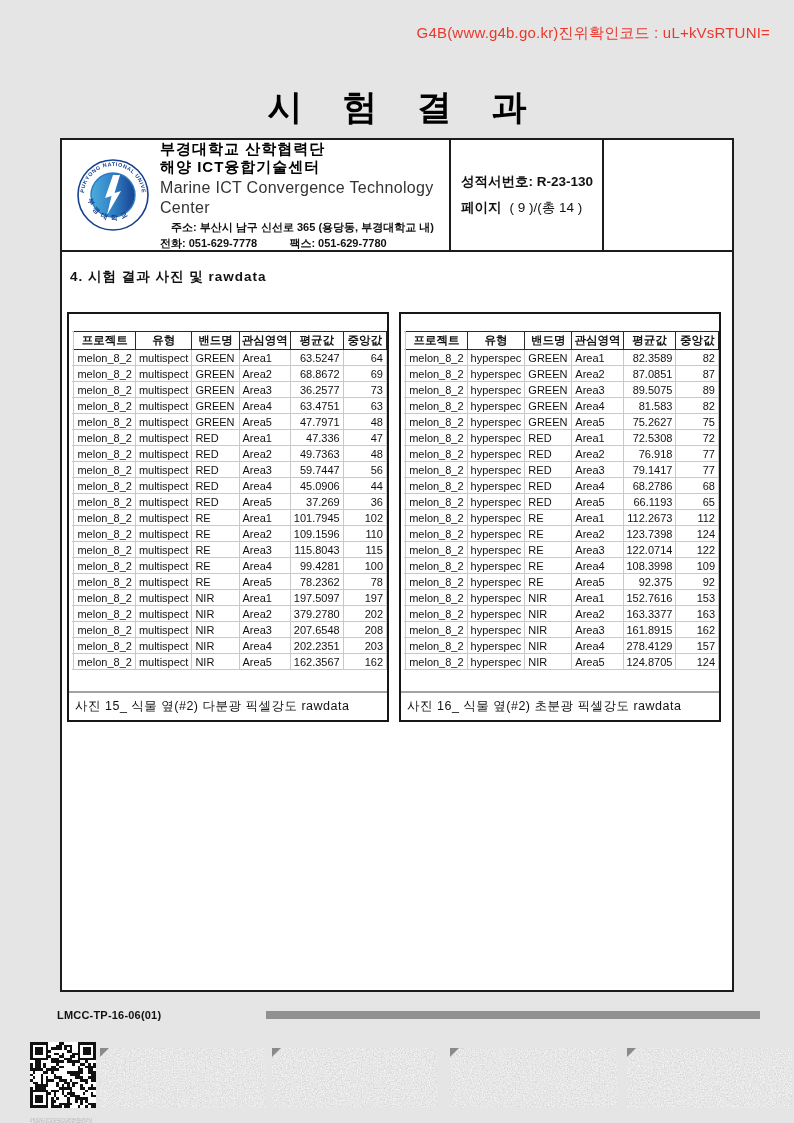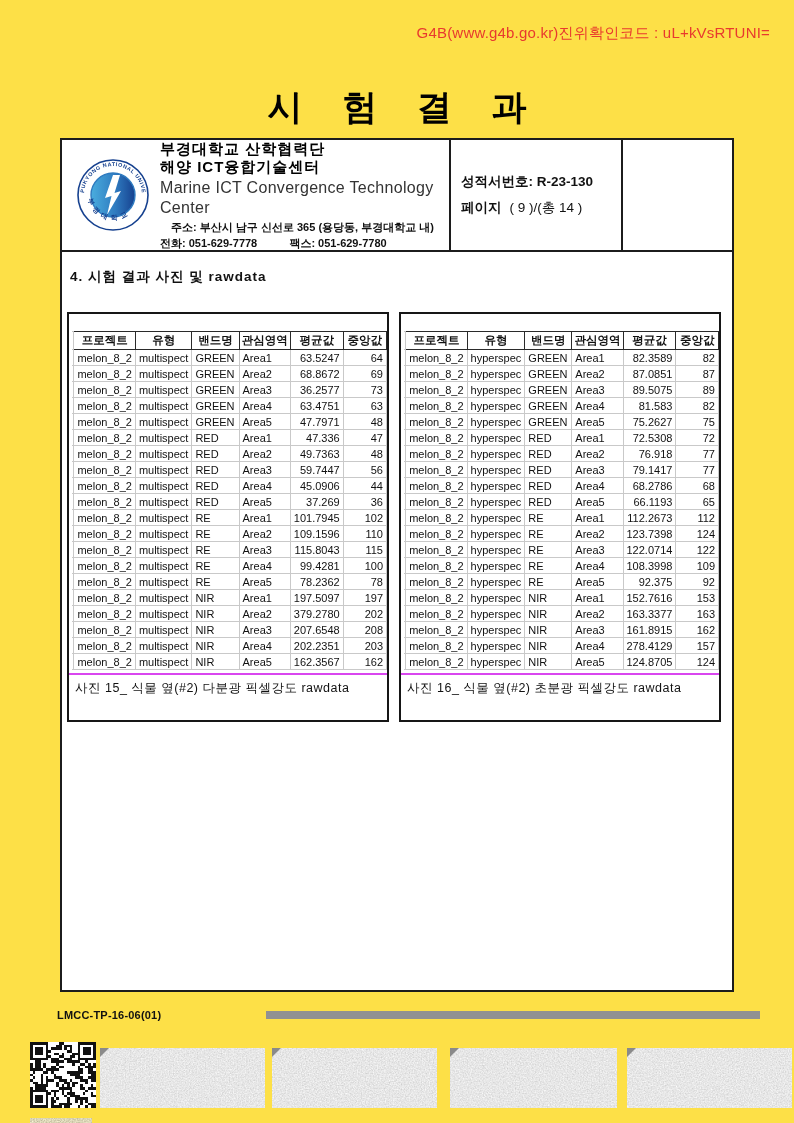--- a/index.html
+++ b/index.html
@@ -1,37 +1,37 @@
 <!DOCTYPE html>
 <html><head>
 <meta charset="utf-8">
 <style>
   html,body{margin:0;padding:0;background:#ffffff;}
-  .page{position:relative;width:794px;height:1123px;background:#fde047;overflow:hidden;
+  .page{position:relative;width:794px;height:1123px;background:#e5e5e5;overflow:hidden;
         font-family:"Liberation Sans",sans-serif;color:#111;}
 
   
   .auth-code{position:absolute;top:24px;right:24px;font-size:15px;color:#e8392e;
              letter-spacing:0.2px;white-space:nowrap;}
 
   
   .doc-title{position:absolute;top:84px;left:0;width:100%;text-align:center;
              font-size:35px;font-weight:800;letter-spacing:15px;color:#000;margin:0;}
   .doc-title span{margin-right:-15px;}
 
   
   .outer-box{position:absolute;left:60px;top:138px;width:674px;height:854px;
              border:2px solid #1c1c1c;background:#fff;box-sizing:border-box;}
 
   
   .org-header{position:absolute;left:0;top:0;width:100%;height:112px;
               border-bottom:2px solid #1c1c1c;box-sizing:border-box;display:flex;}
   .org-cell-left{width:387px;box-sizing:border-box;display:flex;align-items:center;
                  padding:6px 4px 6px 14px;}
-  .org-cell-mid{width:172px;box-sizing:border-box;border-left:2px solid #1c1c1c;
+  .org-cell-mid{width:153px;box-sizing:border-box;border-left:2px solid #1c1c1c;
                 display:flex;flex-direction:column;justify-content:center;padding-left:10px;}
   .org-cell-right{flex:1;border-left:2px solid #1c1c1c;}
   .logo-wrap{width:74px;height:74px;flex:0 0 74px;}
   .org-text{margin-left:10px;line-height:1.25;}
   .org-line1,.org-line2{font-size:15px;font-weight:bold;color:#000;letter-spacing:1px;}
   .org-en{font-size:16px;color:#333;margin-top:1px;letter-spacing:0.3px;}
   .org-addr{font-size:11px;font-weight:bold;margin-top:3px;text-align:center;}
   .org-phone{font-size:11px;font-weight:bold;margin-top:2px;}
   .org-phone .gap{display:inline-block;width:26px;}
   .report-line{font-size:13.5px;font-weight:bold;white-space:nowrap;}
@@ -49,22 +49,22 @@
   .table-box.right{left:337px;}
   .excel-area{position:absolute;left:3px;top:17px;}
   table.excel{border-collapse:collapse;table-layout:fixed;}
   table.excel th{border:1.4px solid #2a2a2a;font-size:11.5px;font-weight:bold;
                  text-align:center;padding:0 2px;height:17px;background:#fff;
                  overflow:hidden;white-space:nowrap;}
   table.excel td{border:1px solid #c9c9c9;font-size:11px;padding:0 3px;height:15px;
                  overflow:hidden;white-space:nowrap;background:#fff;}
   table.excel td.num{text-align:right;}
   table.excel th.sliver,table.excel td.sliver{border:1px solid #c9c9c9;border-left:none;padding:0;}
-  .tbl-caption{position:absolute;left:0;bottom:0;width:100%;height:47px;
-               border-top:2px solid #d946ef;box-sizing:border-box;line-height:27px;
+  .tbl-caption{position:absolute;left:0;bottom:0;width:100%;height:29px;
+               border-top:2px solid #a3a3a3;box-sizing:border-box;line-height:27px;
                font-size:12.5px;padding-left:6px;letter-spacing:0.5px;overflow:hidden;
                white-space:nowrap;}
 
   
   .doc-code{position:absolute;left:57px;top:1009px;font-size:11px;font-weight:bold;
             letter-spacing:0.2px;text-align:right;}
   .gray-bar{position:absolute;left:266px;top:1011px;width:494px;height:8px;background:#919191;}
   .qr-wrap{position:absolute;left:30px;top:1042px;width:66px;height:66px;}
   .qr-sub{position:absolute;left:30px;top:1112px;width:62px;height:8px;opacity:.8;}
   .noise{position:absolute;top:1048px;height:60px;}

